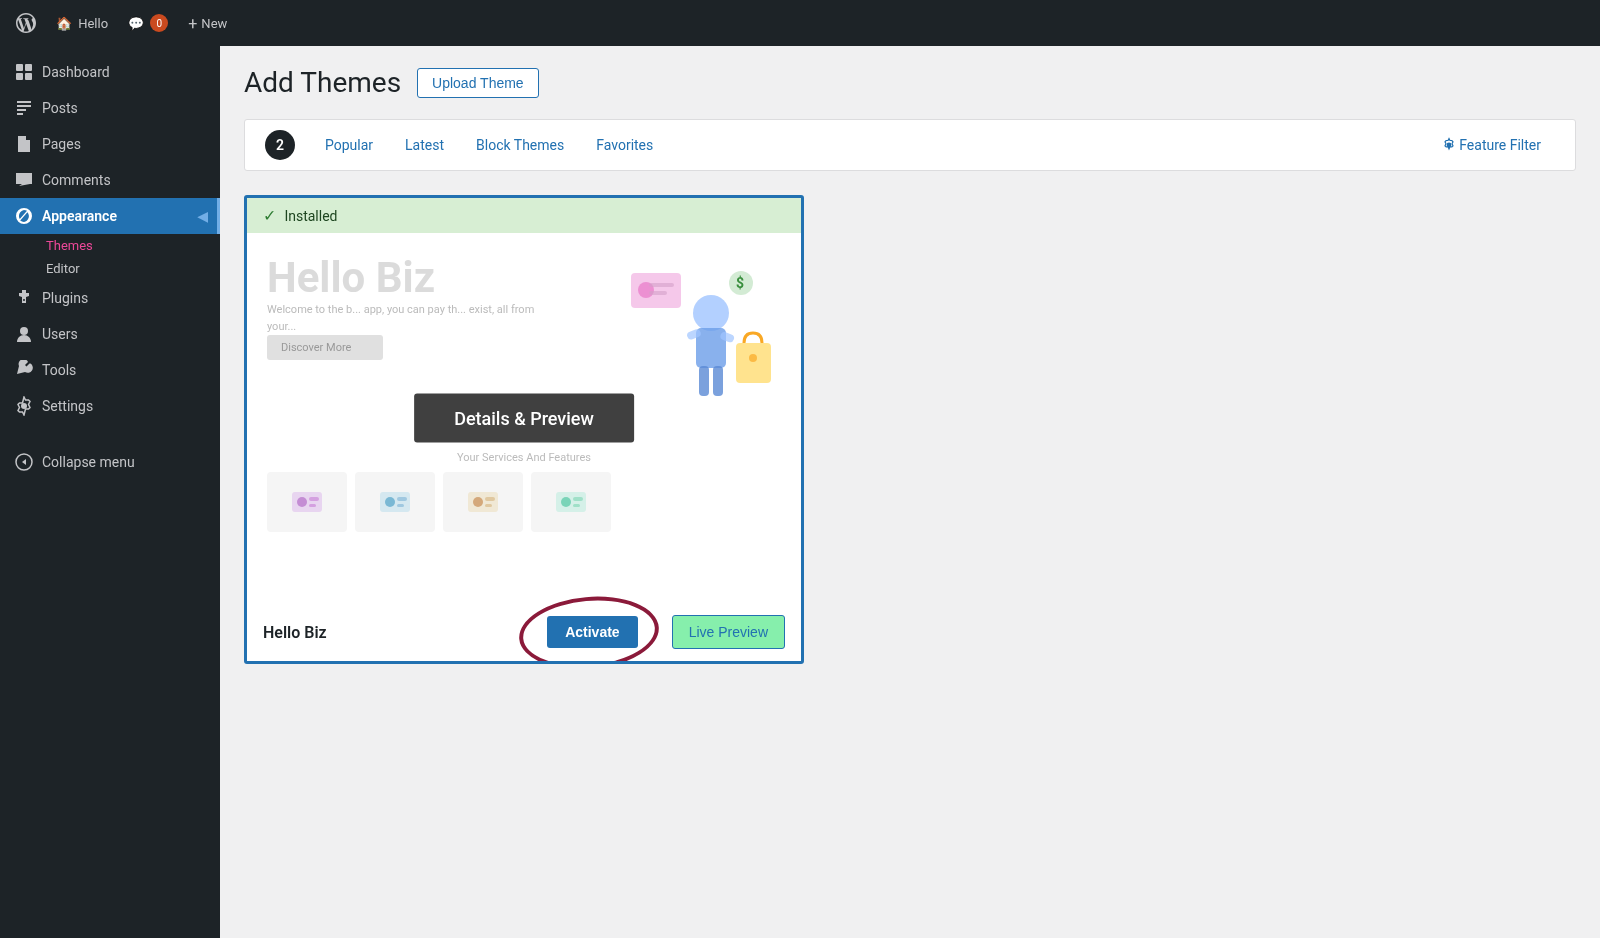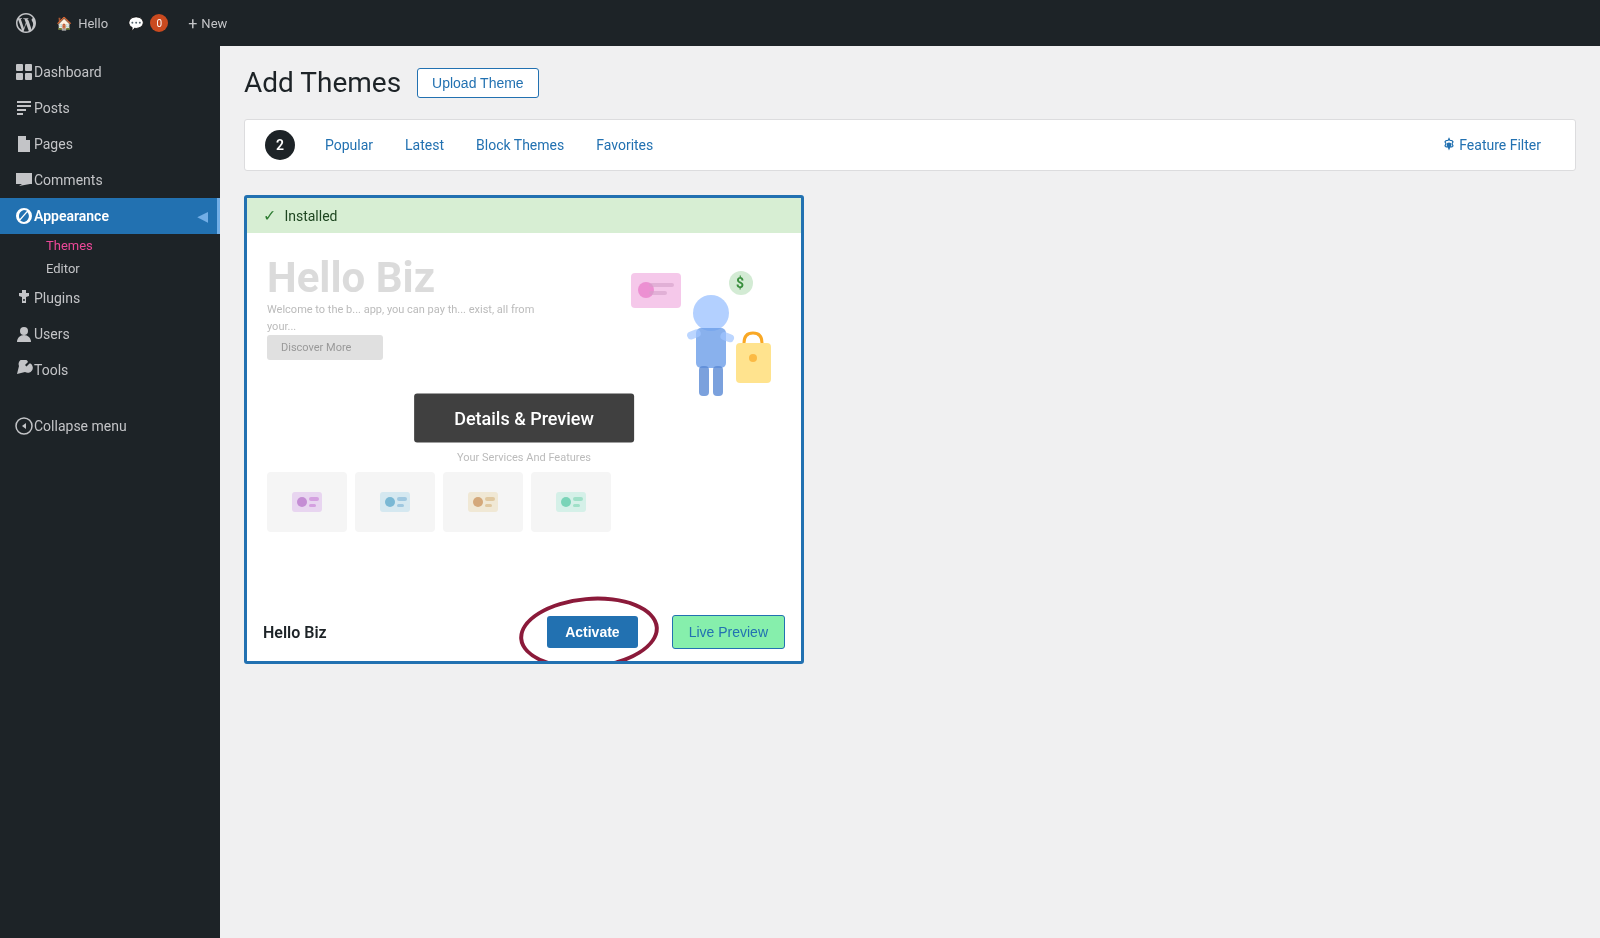--- a/index.html
+++ b/index.html
@@ -51,20 +51,21 @@
     .sidebar {
       width: 220px;
       background: #1d2327;
       flex-shrink: 0;
       overflow-y: auto;
       padding-top: 8px;
     }
     .sidebar-item {
       display: flex;
       align-items: center;
+      gap: 8px;
       padding: 8px 12px 8px 14px;
       color: #c3c4c7;
       font-size: 14px;
       cursor: pointer;
       position: relative;
     }
     .sidebar-item.active { background: #2271b1; color: #fff; }
     .sidebar-item.active::after {
       content: '';
       position: absolute;
@@ -382,20 +383,29 @@
       </span>
       <span>Users</span>
     </div>
     <div class="sidebar-item">
       <span class="sidebar-icon">
         <svg width="20" height="20" viewBox="0 0 20 20" fill="#c3c4c7">
             <path d="M15.5 3.5l-3 3-1.5-1.5 3-3A4 4 0 005 6l-2 8 8-2a4 4 0 005.5-8.5z"></path>
           </svg>
       </span>
       <span>Tools</span>
+    </div>
+    <div class="sidebar-item">
+      <span class="sidebar-icon">
+        <svg width="20" height="20" viewBox="0 0 20 20" fill="#c3c4c7">
+            <circle cx="10" cy="10" r="3"></circle>
+            <path d="M10 1l1.5 3h3l1.5 1.5-1.5 3 1.5 3-1.5 1.5h-3L10 19l-1.5-3h-3L4 14.5l1.5-3L4 8.5 5.5 7h3L10 1z" fill="none" stroke="#c3c4c7" stroke-width="1.5"></path>
+          </svg>
+      </span>
+      <span>Settings</span>
     </div>
     <div class="sidebar-item" style="margin-top:20px;">
       <span class="sidebar-icon">
         <svg width="20" height="20" viewBox="0 0 20 20" fill="#c3c4c7">
             <circle cx="10" cy="10" r="8" fill="none" stroke="#c3c4c7" stroke-width="1.5"></circle>
             <path d="M12 7l-4 3 4 3"></path>
           </svg>
       </span>
       <span>Collapse menu</span>
     </div>

